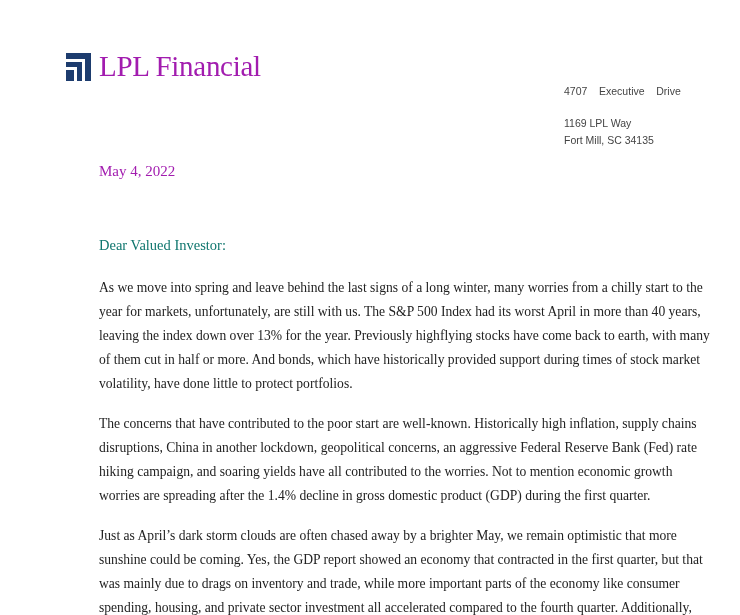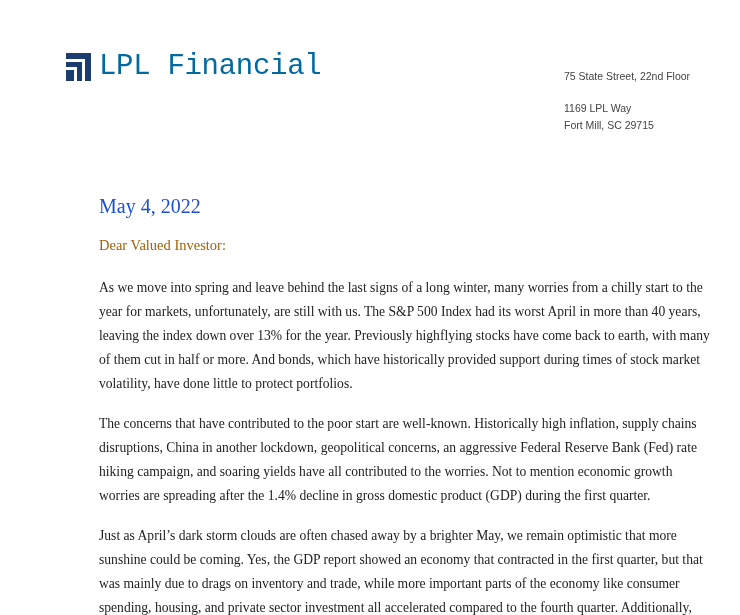--- a/index.html
+++ b/index.html
@@ -9,37 +9,37 @@
       position: relative;
       font-family: "Liberation Serif", serif;
       color: #222;
     }
     .logo {
       position: absolute; left: 66px; top: 52px;
       display: flex; align-items: center;
     }
     .logo-icon { width: 25px; height: 28px; margin-right: 8px; }
     .logo-text {
-      font-family: Liberation Mono, monospace;
-      font-size: 29px; color: #0369a1; letter-spacing: -0.3px;
+      font-family: Liberation Serif, serif;
+      font-size: 29px; color: #a21caf; letter-spacing: -0.3px;
       line-height: 1;
     }
     .addresses {
       position: absolute; left: 564px; top: 68px;
       font-family: "Liberation Sans", sans-serif;
       font-size: 10.5px; color: #444; line-height: 17px;
     }
     .address-block { margin-bottom: 15px; }
     .date {
       position: absolute; left: 99px; top: 163px;
-      font-size: 20px; color: #1d4ed8; margin-top: 32px;
+      font-size: 15px; color: #a21caf;
     }
     .salutation {
       position: absolute; left: 99px; top: 237px;
-      font-size: 14.5px; color: #a16207;
+      font-size: 14.5px; color: #0f766e;
     }
     .body-text {
       position: absolute; left: 99px; top: 276px; width: 612px;
       font-size: 13.6px; line-height: 24px; color: #222;
     }
     .body-text p { margin: 0 0 16px 0; }
   </style>
 </head>
 <body>
 
@@ -49,27 +49,27 @@
     <rect x="19" y="0" width="6" height="28" fill="#1d3c6e"></rect>
     <rect x="0" y="9" width="16" height="5" fill="#1d3c6e"></rect>
     <rect x="11" y="9" width="5" height="19" fill="#1d3c6e"></rect>
     <rect x="0" y="17" width="8" height="11" fill="#1d3c6e"></rect>
   </svg>
   <span class="logo-text">LPL Financial</span>
 </div>
 
 <div class="addresses">
   <div class="address-block">
-    <div>75 State Street, 22nd Floor</div>
   </div>
   <div class="address-block">
+    <div style="white-space:pre">4707    Executive    Drive</div>
   </div>
   <div class="address-block">
     <div>1169 LPL Way</div>
-    <div>Fort Mill, SC 29715</div>
+    <div>Fort Mill, SC 34135</div>
   </div>
 </div>
 
 <div class="date">May 4, 2022</div>
 
 <div class="salutation">Dear Valued Investor:</div>
 
 <div class="body-text">
   <p>As we move into spring and leave behind the last signs of a long winter, many worries from a chilly start to the year for markets, unfortunately, are still with us. The S&amp;P 500 Index had its worst April in more than 40 years, leaving the index down over 13% for the year. Previously highflying stocks have come back to earth, with many of them cut in half or more. And bonds, which have historically provided support during times of stock market volatility, have done little to protect portfolios.</p>
   <p>The concerns that have contributed to the poor start are well-known. Historically high inflation, supply chains disruptions, China in another lockdown, geopolitical concerns, an aggressive Federal Reserve Bank (Fed) rate hiking campaign, and soaring yields have all contributed to the worries. Not to mention economic growth worries are spreading after the 1.4% decline in gross domestic product (GDP) during the first quarter.</p>

